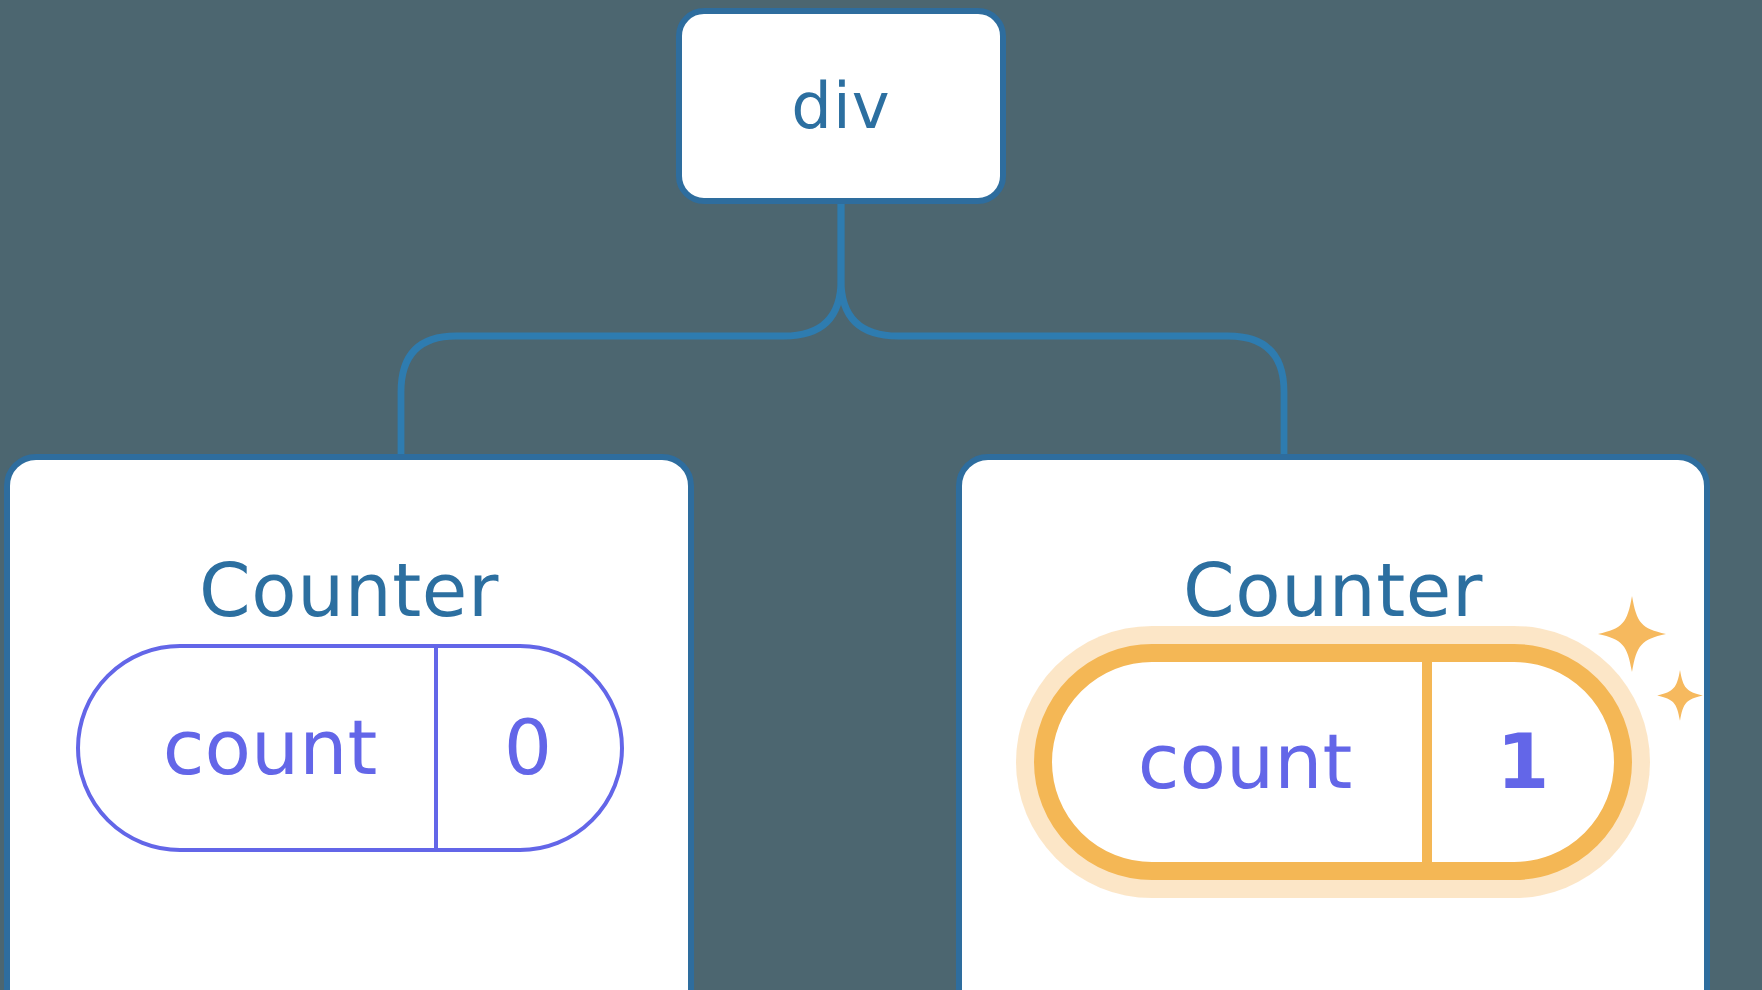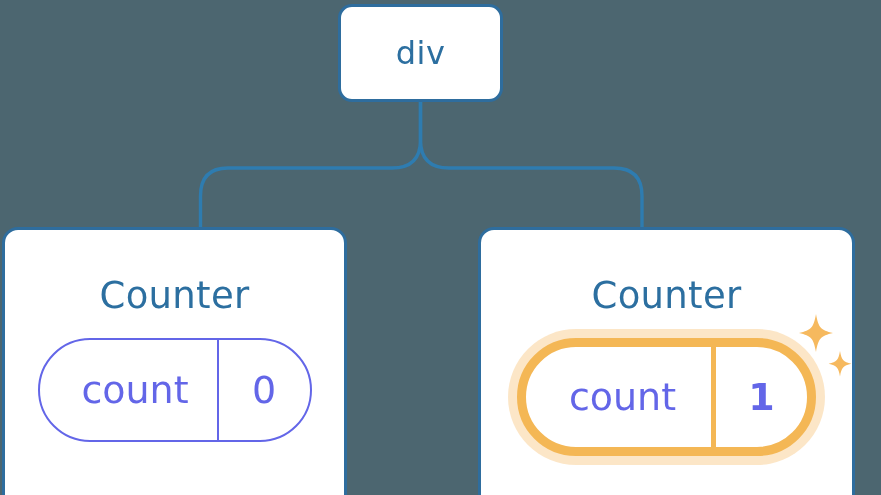--- a/index.html
+++ b/index.html
@@ -82,21 +82,21 @@
     font-size: 37px;
     font-weight: 400;
     letter-spacing: 0.3px;
     margin-top: 47px;
     line-height: 1;
   }
 
   
   .pill-wrap {
     position: relative;
-    margin-top: 24px;
+    margin-top: 8px;
   }
 
   .pill {
     position: relative;
     display: flex;
     align-items: stretch;
     height: 104px;
     box-sizing: border-box;
     border: 2px solid #6366e8;
     border-radius: 999px;

